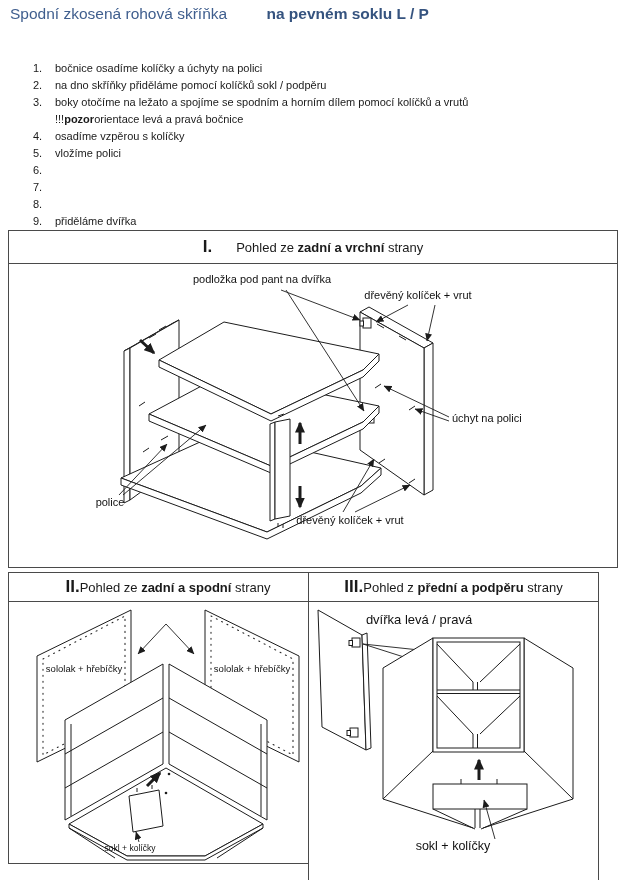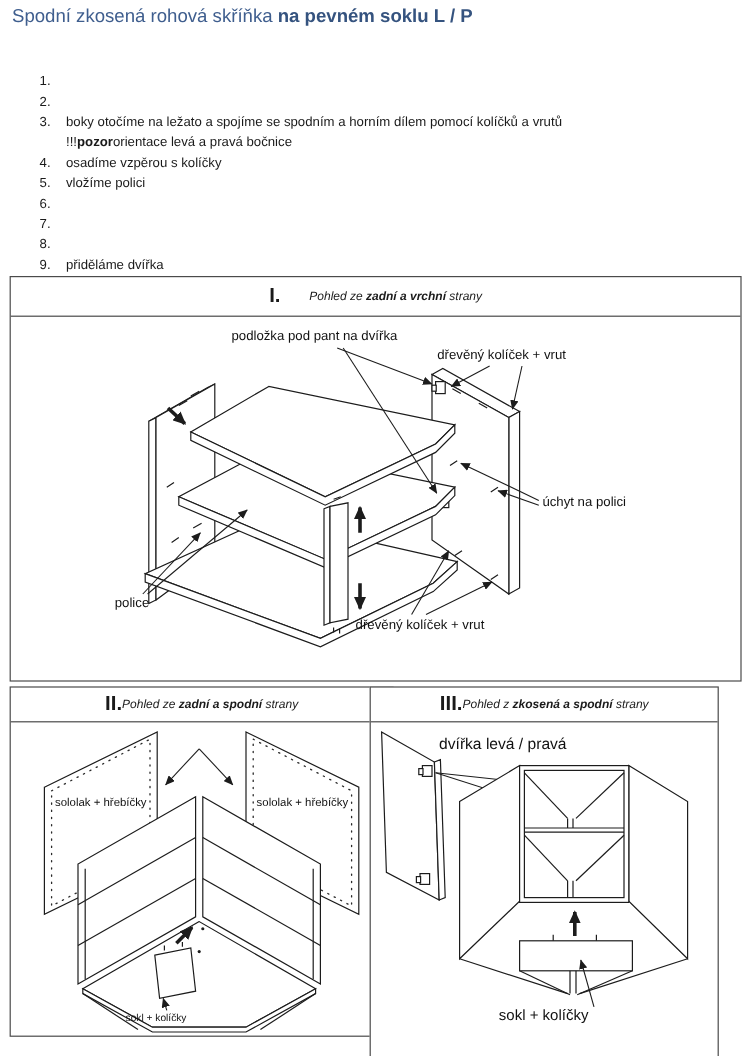--- a/index.html
+++ b/index.html
@@ -1,28 +1,28 @@
 <!DOCTYPE html>
 <html><head>
 <meta charset="utf-8">
 <style>
   html,body{margin:0;padding:0;background:#fff;}
   .page{position:relative;width:626px;height:880px;background:#fff;overflow:hidden;
         font-family:"Liberation Sans",sans-serif;color:#1a1a1a;}
   .title{position:absolute;left:10px;top:5px;font-size:15.5px;color:#3f5e8e;white-space:nowrap;}
-  .title .bold{font-weight:bold;color:#35537f;}
+  .title .bold{font-weight:bold;color:#35537f;margin-left:35px;}
   .list{position:absolute;left:33px;top:60px;font-size:11px;}
   .row{display:flex;line-height:17px;}
   .row .num{width:13px;margin-right:9px;}
   .row.cont{margin-left:22px;}
   .panel{position:absolute;border:1px solid #4a4a4a;background:#fff;box-sizing:border-box;}
   .panel-header{display:flex;align-items:center;justify-content:center;gap:24px;
                 border-bottom:1px solid #4a4a4a;}
   .panel-header .numeral{font-weight:bold;font-size:17px;}
-  .panel-header .caption{font-size:10px;font-style:italic;}
+  .panel-header .caption{font-size:13px;}
   #panel1{left:8px;top:230px;width:610px;height:338px;}
   #panel1 .panel-header{height:32px;}
   #panel2{left:8px;top:572px;width:320px;height:292px;}
   #panel3{left:308px;top:572px;width:291px;height:340px;text-align:right;}
   #panel2 .panel-header,#panel3 .panel-header{height:28px;gap:0;}
   svg{display:block;}
   .dl{stroke:#1c1c1c;fill:none;stroke-width:1;}
   .df{stroke:#1c1c1c;fill:#fff;stroke-width:1;}
   .thin{stroke:#1c1c1c;fill:none;stroke-width:0.9;}
   .bold-arrow{stroke:#1c1c1c;fill:none;stroke-width:3;}
@@ -37,23 +37,25 @@
 </head>
 <body>
 
 <div class="page">
 
   <div class="title"><span>Spodní zkosená rohová skříňka </span><span class="bold">na pevném soklu L / P</span></div>
 
   <div class="list">
     <div class="row">
         <span class="num">1.</span>
+        <span>bočnice osadíme kolíčky a úchyty na polici</span>
       </div>
     <div class="row">
         <span class="num">2.</span>
+        <span>na dno skříňky přiděláme pomocí kolíčků sokl / podpěru</span>
       </div>
     <div class="row">
         <span class="num">3.</span>
         <span>boky otočíme na ležato a spojíme se spodním a horním dílem pomocí kolíčků a vrutů</span>
       </div>
     <div class="row cont">
         <span>!!! </span>
         <b>pozor</b>
         <span> orientace levá a pravá bočnice</span>
       </div>
@@ -208,21 +210,21 @@
       <circle cx="160" cy="172" r="1.3" fill="#1c1c1c"></circle>
       <circle cx="157" cy="191" r="1.3" fill="#1c1c1c"></circle>
       <line class="thin" x1="130" y1="240" x2="127" y2="230" marker-end="url(#a1)"></line>
       <text class="lbl-xs" x="121" y="249" text-anchor="middle">sokl + kolíčky</text>
     </svg>
   </div>
 
   <div class="panel" id="panel3">
     <div class="panel-header">
       <span class="numeral">III.</span>
-      <span class="caption"><span>Pohled z </span><b>zkosená a spodní</b><span> strany</span></span>
+      <span class="caption"><span>Pohled z </span><b>přední a podpěru</b><span> strany</span></span>
     </div>
     <svg width="289" height="262" viewBox="0 0 289 262">
       <text class="lbl-l" x="110" y="22" text-anchor="middle">dvířka levá / pravá</text>
 
       <g>
         <polygon class="df" points="9,8 53,33 57,148 13,125"></polygon>
         <polygon class="df" points="53,33 58,31 62,146 57,148"></polygon>
         <g>
           <rect class="df" x="43" y="36" width="8" height="9"></rect>
             <rect class="df" x="40" y="38.5" width="3.5" height="5"></rect>

